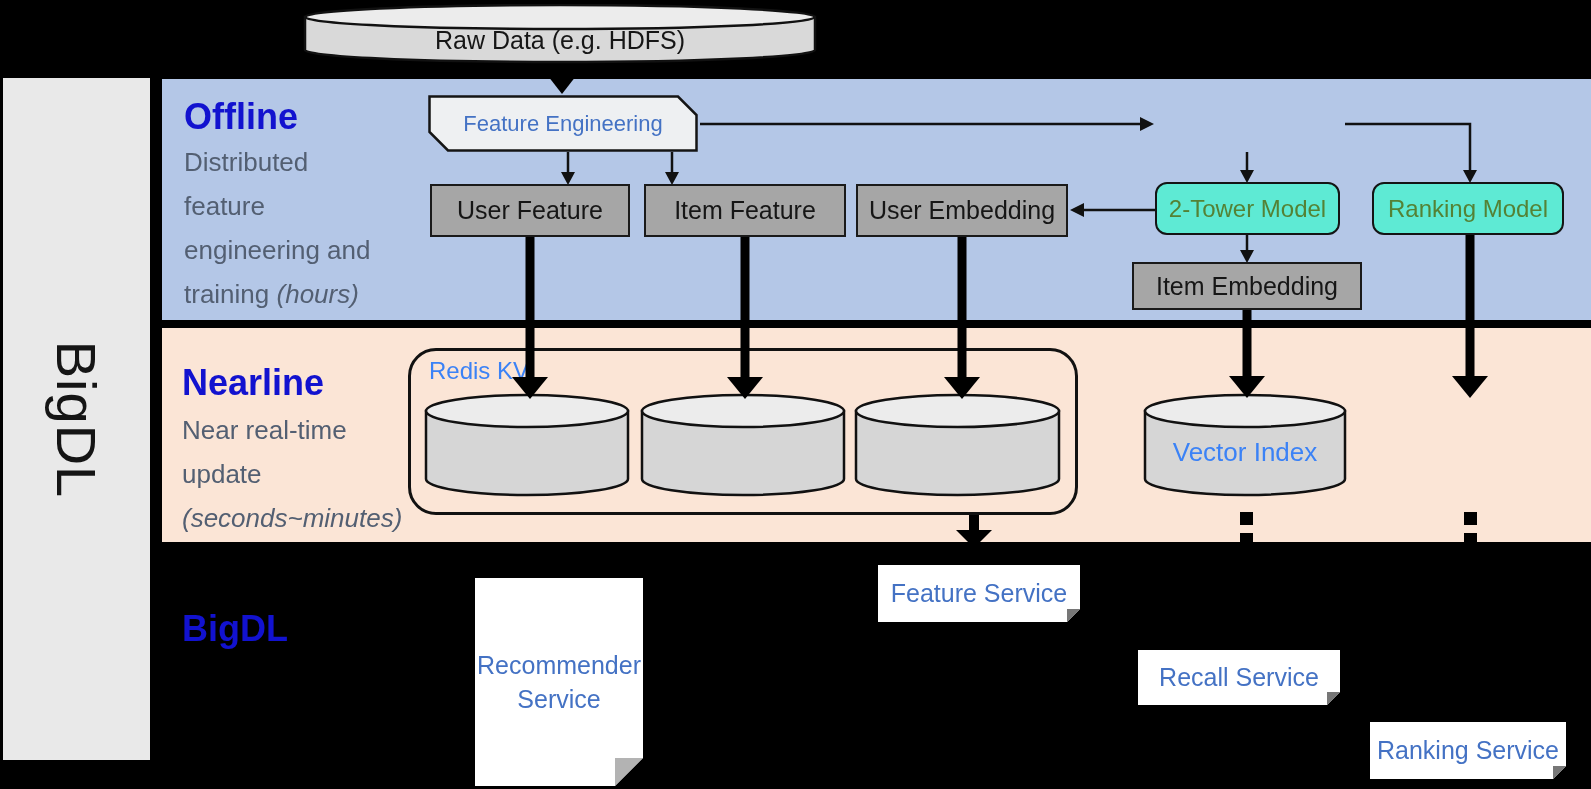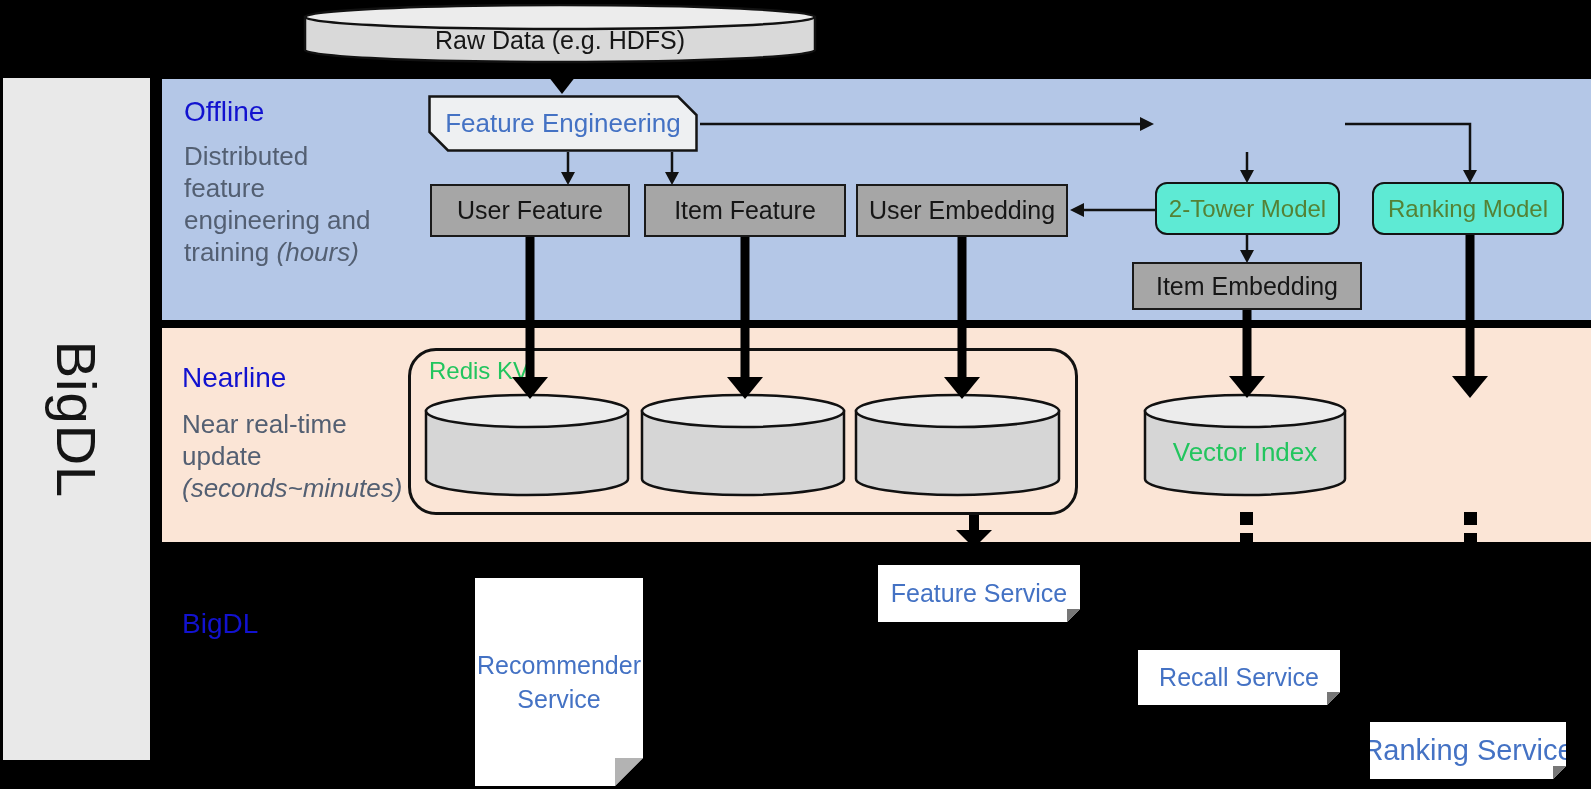--- a/index.html
+++ b/index.html
@@ -7,27 +7,27 @@
          font-family:"Liberation Sans","DejaVu Sans",sans-serif;}
   .abs{position:absolute;}
   
   .sidebar{left:3px;top:78px;width:147px;height:682px;background:#e9e9e9;display:flex;
            align-items:center;justify-content:center;}
   .brand{transform:rotate(90deg);font-size:56px;color:#151515;letter-spacing:1px;white-space:nowrap;}
   
   .band-offline{left:162px;top:79px;width:1429px;height:241px;background:#b4c7e7;}
   .band-nearline{left:162px;top:328px;width:1429px;height:214px;background:#fbe5d6;}
   .band-online{left:162px;top:542px;width:1429px;height:247px;background:transparent;}
-  .band-title{position:absolute;font-size:28px;font-weight:normal;color:#1212cf;white-space:nowrap;}
-  .band-desc{position:absolute;font-size:26px;line-height:32px;color:#535f72;}
+  .band-title{position:absolute;font-size:36px;font-weight:bold;color:#1212cf;white-space:nowrap;}
+  .band-desc{position:absolute;font-size:26px;line-height:44px;color:#535f72;}
   .em{font-style:italic;}
   
   .lbl{position:absolute;inset:0;display:flex;align-items:center;justify-content:center;
        text-align:center;white-space:nowrap;}
-  .blue{color:#4472c4;} .green{color:#548235;} .brown{color:#22c55e;text-align:center;} .dark{color:#161616;}
+  .blue{color:#4472c4;} .green{color:#548235;} .brown{color:#3b82f6;text-align:center;} .dark{color:#161616;}
   
   .graybox{background:#a6a6a6;border:2.5px solid #1a1a1a;box-sizing:border-box;padding-left:20px;}
   .roundbox{background:#5eead4;border:2.5px solid #141414;border-radius:12px;box-sizing:border-box;}
   .whitebox{background:#ffffff;}
   .fold13{position:absolute;right:0;bottom:0;width:0;height:0;
           border-top:13px solid #777;border-right:13px solid transparent;}
   .fold28{position:absolute;right:0;bottom:0;width:0;height:0;
           border-top:28px solid #b3b3b3;border-right:28px solid transparent;}
   .cut13{clip-path:polygon(0 0,100% 0,100% calc(100% - 13px),calc(100% - 13px) 100%,0 100%);}
   .cut28{clip-path:polygon(0 0,100% 0,100% calc(100% - 28px),calc(100% - 28px) 100%,0 100%);}
@@ -149,21 +149,21 @@
       <path d="M2,13 L2,46 A255 12 0 0 0 512,46 L512,13 Z" fill="#d9d9d9" stroke="#111" stroke-width="2.5"></path>
       <ellipse cx="257" cy="13" rx="255" ry="12" fill="#ececec" stroke="#111" stroke-width="2.5"></ellipse>
     </svg>
     <div class="lbl dark" style="top:12px;font-size:25px">Raw Data (e.g. HDFS)</div>
   </div>
 
   <div class="abs" style="left:428px;top:95px;width:270px;height:57px">
     <svg width="270" height="57" viewBox="0 0 270 57">
       <polygon points="1.5,1.5 250,1.5 268.5,20 268.5,55.5 20,55.5 1.5,37" fill="#eef0f2" stroke="#141414" stroke-width="2.5"></polygon>
     </svg>
-    <div class="lbl blue" style="font-size:26px">Feature Engineering</div>
+    <div class="lbl blue" style="font-size:22px">Feature Engineering</div>
   </div>
 
 
   <div class="abs graybox" style="left:430px;top:184px;width:200px;height:53px">
     <div class="lbl dark" style="font-size:25px">User Feature</div>
   </div>
   <div class="abs graybox" style="left:644px;top:184px;width:202px;height:53px">
     <div class="lbl dark" style="font-size:25px">Item Feature</div>
   </div>
   <div class="abs graybox" style="left:856px;top:184px;width:212px;height:53px">
@@ -190,17 +190,17 @@
     <div class="lbl blue" style="font-size:25px;white-space:normal;line-height:34px;padding:0 8px">Recommender Service</div>
     <span class="fold28"></span>
   </div>
 
   <div class="abs whitebox cut13" style="left:1138px;top:650px;width:202px;height:55px">
     <div class="lbl blue" style="font-size:25px">Recall Service</div>
     <span class="fold13"></span>
   </div>
 
   <div class="abs whitebox cut13" style="left:1370px;top:722px;width:196px;height:57px">
-    <div class="lbl blue" style="font-size:29px">Ranking Service</div>
+    <div class="lbl blue" style="font-size:25px">Ranking Service</div>
     <span class="fold13"></span>
   </div>
 
 </div>
 
 </body></html>

